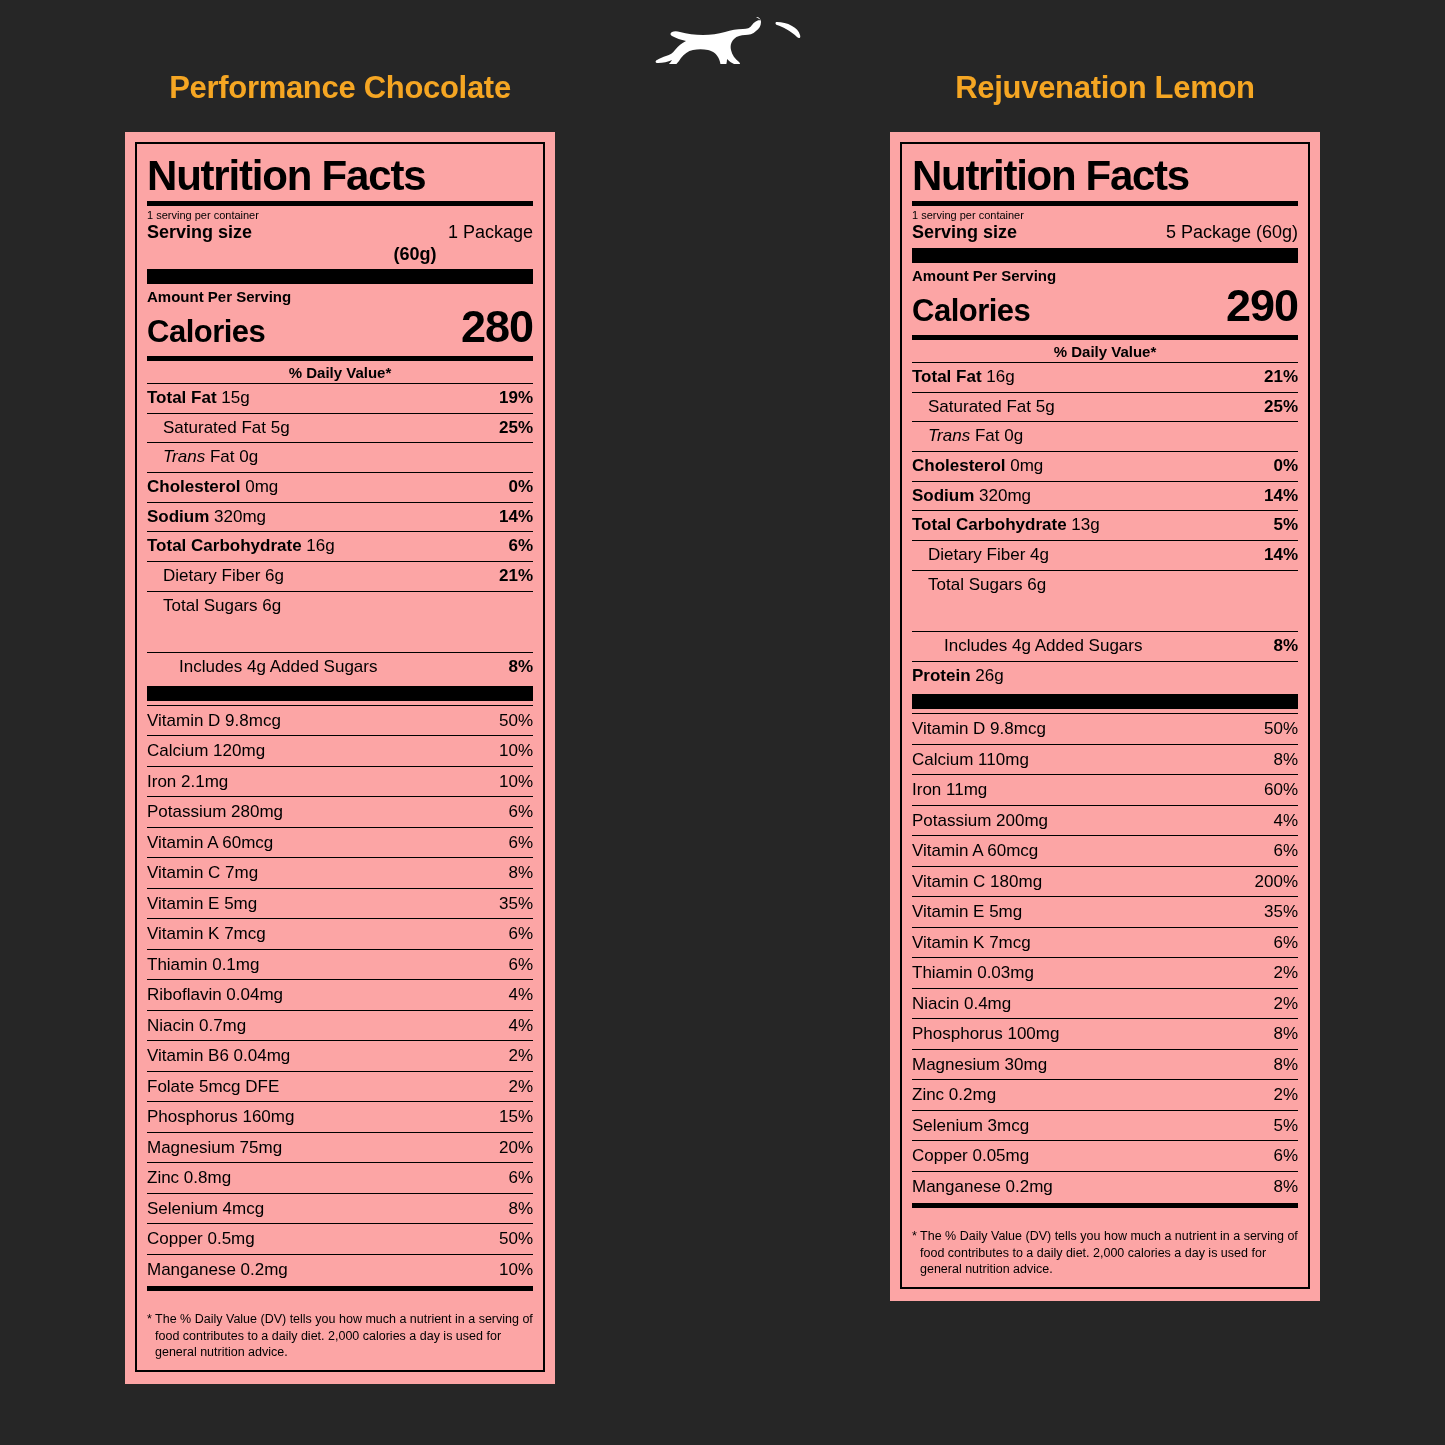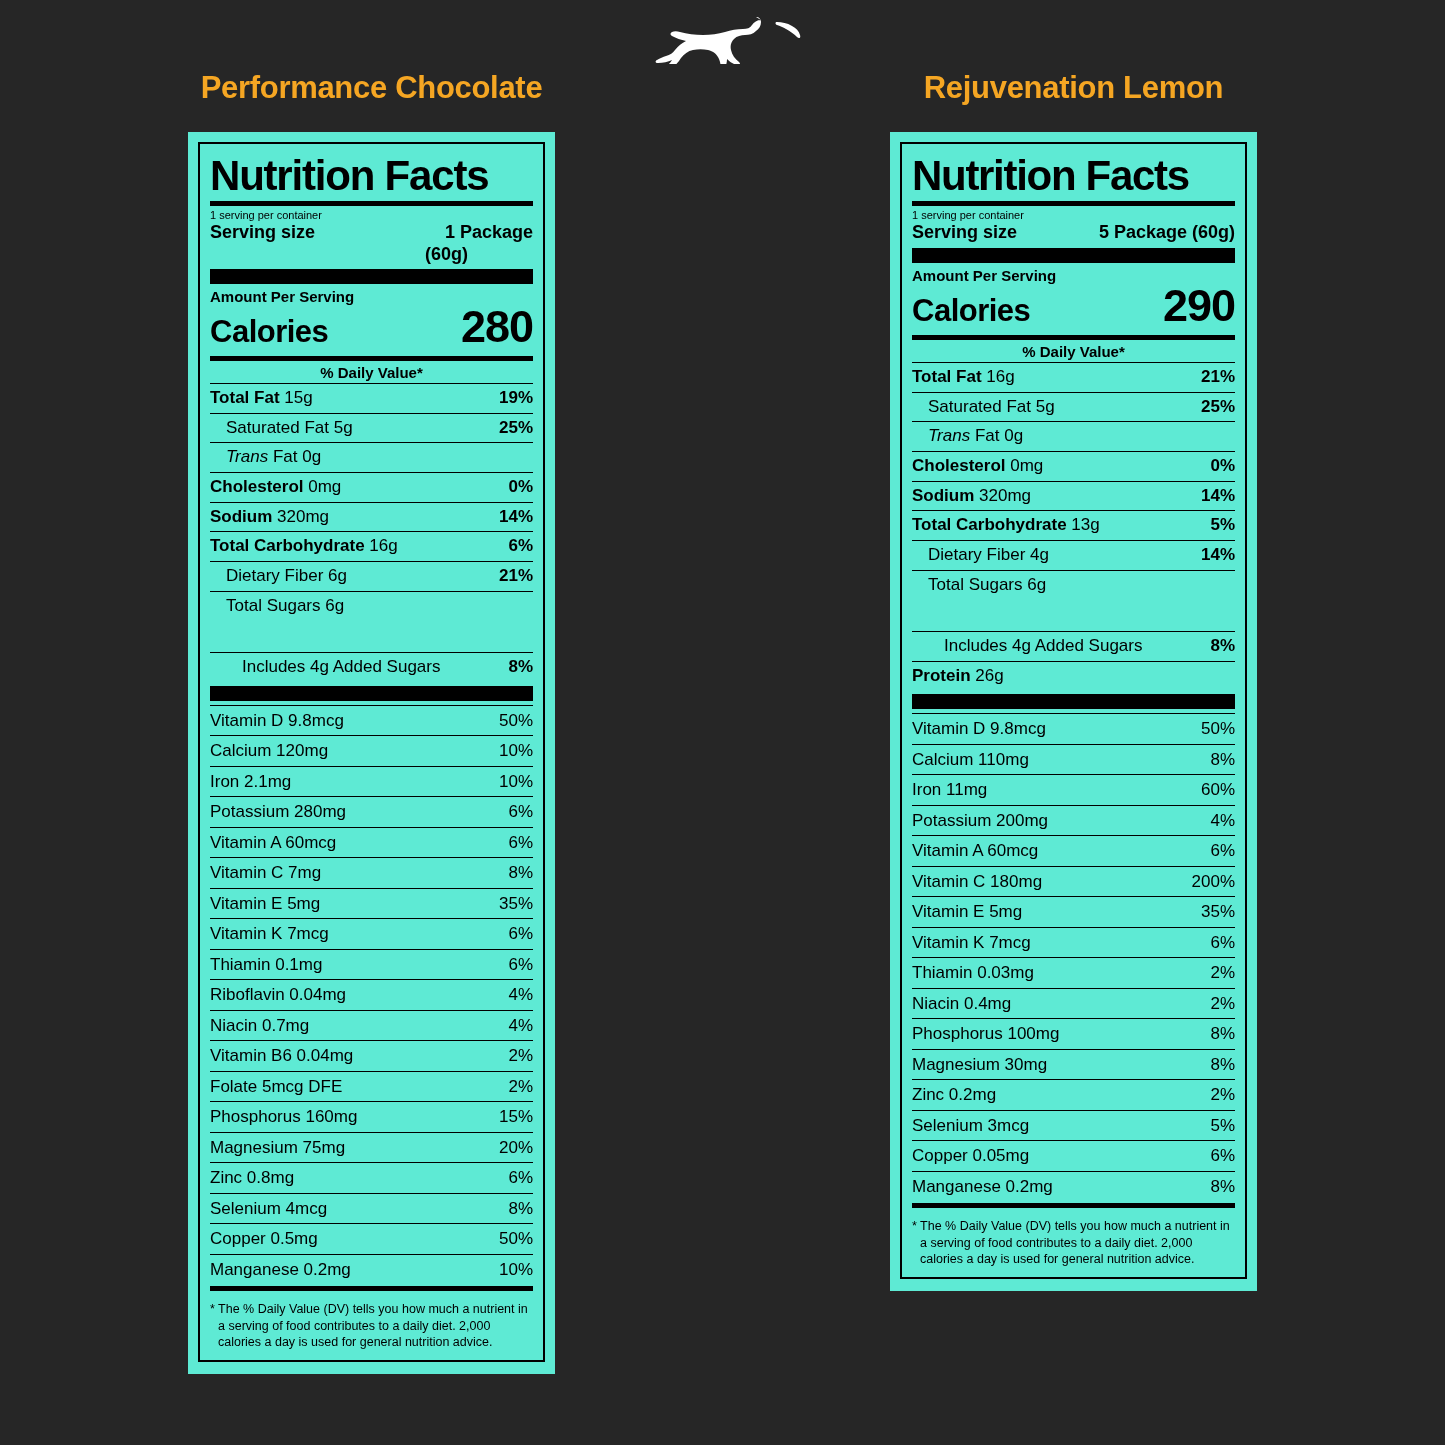--- a/index.html
+++ b/index.html
@@ -23,32 +23,32 @@
   .logo svg { display: block; }
   .panels {
     position: absolute;
     top: 70px;
     left: 0;
     right: 0;
     display: flex;
     justify-content: center;
     gap: 335px;
   }
-  .panel { width: 367px; }
+  .panel { width: 430px; }
   .panel-title {
     color: #F5A623;
     font-size: 31px;
     font-weight: bold;
     text-align: center;
     letter-spacing: -0.3px;
     margin-bottom: 26px;
     white-space: nowrap;
   }
   .label-outer {
-    background: #5eead4;
+    background: #fca5a5;
     padding: 10px 10px 12px 10px;
     width: 100%;
   }
   .label-inner {
     border: 2px solid #000;
     padding: 8px 10px 10px 10px;
     color: #000;
   }
   .nf-title {
     font-size: 42px;
@@ -61,21 +61,21 @@
   .med-rule { border-top: 5px solid #000; margin: 3px 0; }
   .thick-rule { border-top: 15px solid #000; margin: 4px 0; }
   .serv-line { font-size: 11px; line-height: 1.25; }
   .serv-row {
     display: flex;
     justify-content: space-between;
     font-size: 18px;
     font-weight: bold;
     line-height: 1.2;
   }
-  .serv-row .size-val { font-weight: bold; }
+  .serv-row .size-val { font-weight: normal; }
   .serv-sub { font-size: 18px; font-weight: bold; text-align: center; padding-left: 150px; }
   .amount { font-size: 15px; font-weight: bold; margin-top: 2px; }
   .cal-row {
     display: flex;
     align-items: baseline;
     justify-content: space-between;
     margin-top: -4px;
   }
   .cal-label { font-size: 31px; font-weight: bold; letter-spacing: -0.5px; }
   .cal-val { font-size: 45px; font-weight: bold; letter-spacing: -1px; }
@@ -100,21 +100,21 @@
     line-height: 1.5;
     padding: 2px 0;
     border-top: 1px solid #000;
   }
   .vit-row .pct { font-weight: normal; }
   .footnote {
     font-size: 12.5px;
     line-height: 1.3;
     padding-left: 8px;
     text-indent: -8px;
-    margin-top: 4px;
+    margin-top: 14px;
   }
   .footnote-wrap { border-top: 5px solid #000; padding-top: 6px; margin-top: 2px; }
   .right-panel .nf-title { letter-spacing: -1.3px; }
 </style>
 </head>
 <body>
 
 <div class="logo">
   <svg width="160" height="50" viewBox="0 0 160 50">
     <path fill="#ffffff" d="M118 6 c-4 0 -7 2 -9 5 c-2 3 -5 4 -9 4 c-6 0 -12 1 -18 3 c-7 2 -14 3 -22 3 c-8 0 -16 -1 -23 -3 c-3 -1 -6 -1 -8 0 c-2 1 -2 3 0 4 c4 2 9 4 14 5 c-4 2 -8 5 -11 9 c-2 3 -5 5 -9 6 c-3 1 -6 2 -9 4 c-2 1 -2 3 1 3 c5 0 10 -1 14 -3 c-1 2 -3 4 -5 6 c-2 2 -1 4 2 3 c5 -2 9 -6 12 -11 c3 -4 7 -7 12 -8 c5 -1 10 -1 15 0 c5 1 9 4 11 9 c1 3 2 5 1 8 c-1 2 1 4 3 2 c3 -2 4 -6 4 -10 c3 3 6 5 10 6 c3 1 4 -1 2 -3 c-4 -3 -7 -7 -8 -12 c-1 -4 0 -8 3 -11 c3 -3 7 -4 11 -4 c4 0 8 -1 11 -4 c3 -2 5 -5 5 -9 c0 -3 -2 -5 -5 -5 z M134 11 c3 1 6 2 9 4 c4 2 8 5 11 8 c2 2 4 1 3 -2 c-1 -4 -4 -7 -8 -9 c-5 -3 -10 -4 -15 -4 c-2 0 -2 2 0 3 z"></path>

